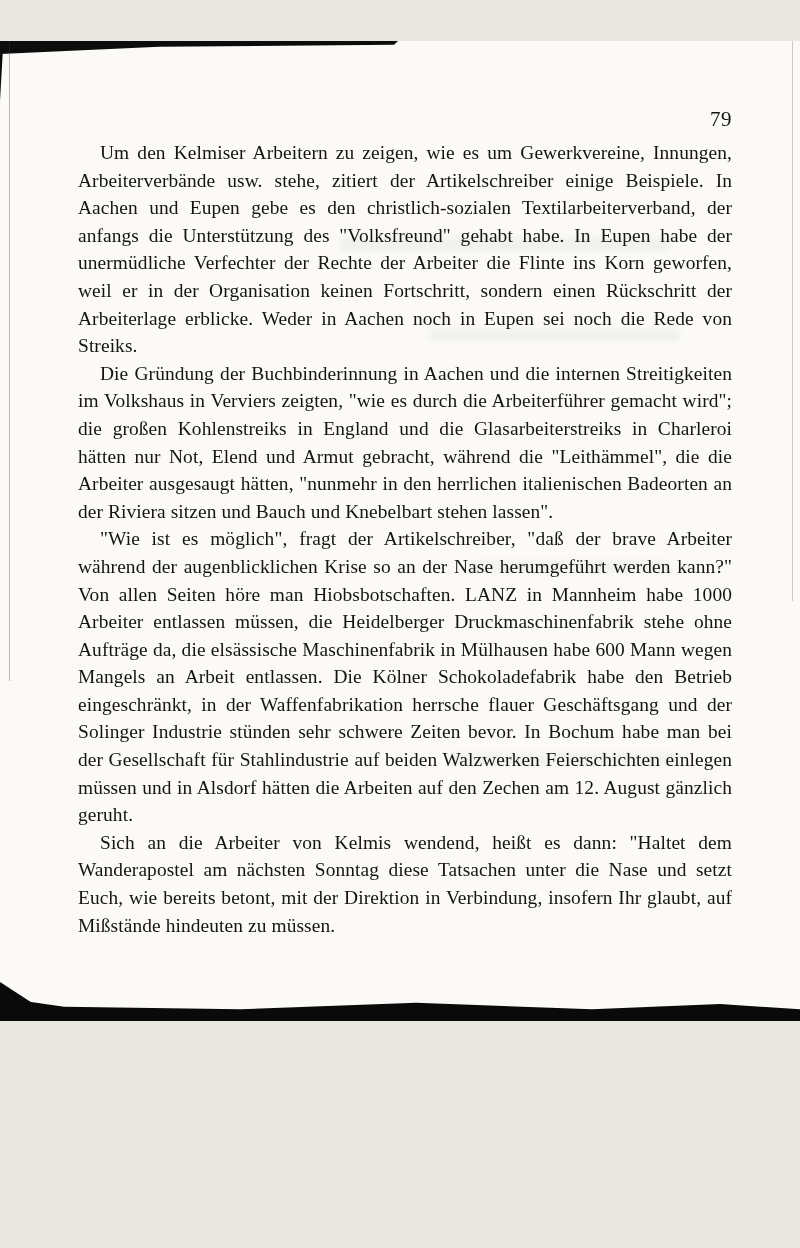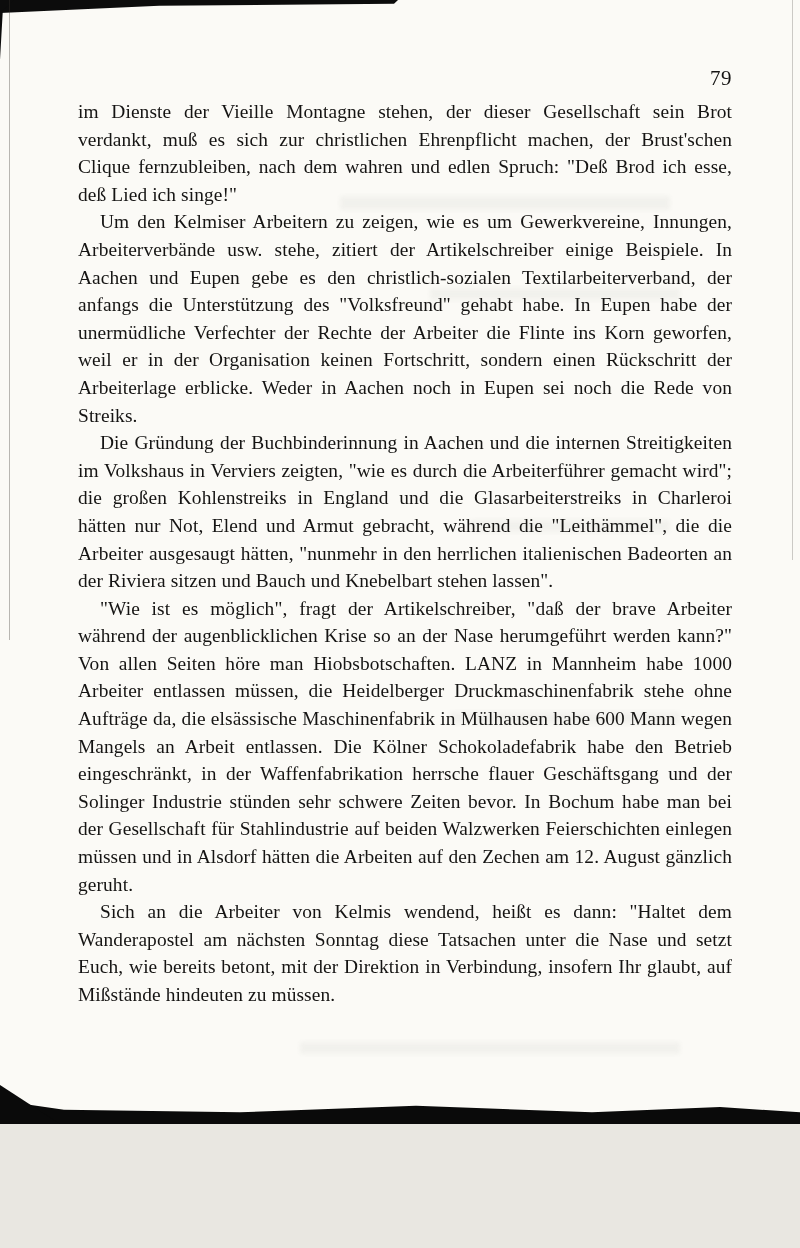--- a/index.html
+++ b/index.html
@@ -6,25 +6,26 @@
     margin: 0;
     padding: 0;
     width: 800px;
     height: 1248px;
     overflow: hidden;
     background: #e9e7e1;
   }
   .scan {
     position: relative;
     width: 800px;
-    height: 1124px;
+    height: 980px;
     background: #fbfaf6;
     overflow: hidden;
     font-family: "Liberation Serif", "DejaVu Serif", serif;
     color: #151413;
+    margin-top: 41px;
   }
   
   .edge-top-wedge {
     position: absolute;
     top: 0; left: 0;
     width: 398px; height: 13px;
     background: #0c0c0c;
     clip-path: polygon(0 0, 100% 0, 99% 28%, 40% 45%, 0 100%);
   }
   .edge-left-sliver {
@@ -117,20 +118,19 @@
   <div class="ghost g2"></div>
   <div class="ghost g3"></div>
   <div class="ghost g4"></div>
   <div class="ghost g5"></div>
   <div class="ghost g6"></div>
   <div class="ghost g7"></div>
 
   <div class="page-number">79</div>
 
   <div class="text-block">
-    <p class="no-indent">im Dienste der Vieille Montagne stehen, der dieser Gesellschaft sein Brot verdankt, muß es sich zur christlichen Ehrenpflicht machen, der Brust'schen Clique fernzubleiben, nach dem wahren und edlen Spruch: "Deß Brod ich esse, deß Lied ich singe!"</p>
     <p>Um den Kelmiser Arbeitern zu zeigen, wie es um Gewerkvereine, Innungen, Arbeiterverbände usw. stehe, zitiert der Artikelschreiber einige Beispiele. In Aachen und Eupen gebe es den christlich-sozialen Textilarbeiterverband, der anfangs die Unterstützung des "Volksfreund" gehabt habe. In Eupen habe der unermüdliche Verfechter der Rechte der Arbeiter die Flinte ins Korn geworfen, weil er in der Organisation keinen Fortschritt, sondern einen Rückschritt der Arbeiterlage erblicke. Weder in Aachen noch in Eupen sei noch die Rede von Streiks.</p>
     <p>Die Gründung der Buchbinderinnung in Aachen und die internen Streitigkeiten im Volkshaus in Verviers zeigten, "wie es durch die Arbeiterführer gemacht wird"; die großen Kohlenstreiks in England und die Glasarbeiterstreiks in Charleroi hätten nur Not, Elend und Armut gebracht, während die "Leithämmel", die die Arbeiter ausgesaugt hätten, "nunmehr in den herrlichen italienischen Badeorten an der Riviera sitzen und Bauch und Knebelbart stehen lassen".</p>
     <p>"Wie ist es möglich", fragt der Artikelschreiber, "daß der brave Arbeiter während der augenblicklichen Krise so an der Nase herumgeführt werden kann?" Von allen Seiten höre man Hiobsbotschaften. LANZ in Mannheim habe 1000 Arbeiter entlassen müssen, die Heidelberger Druckmaschinenfabrik stehe ohne Aufträge da, die elsässische Maschinenfabrik in Mülhausen habe 600 Mann wegen Mangels an Arbeit entlassen. Die Kölner Schokoladefabrik habe den Betrieb eingeschränkt, in der Waffenfabrikation herrsche flauer Geschäftsgang und der Solinger Industrie stünden sehr schwere Zeiten bevor. In Bochum habe man bei der Gesellschaft für Stahlindustrie auf beiden Walzwerken Feierschichten einlegen müssen und in Alsdorf hätten die Arbeiten auf den Zechen am 12. August gänzlich geruht.</p>
     <p>Sich an die Arbeiter von Kelmis wendend, heißt es dann: "Haltet dem Wanderapostel am nächsten Sonntag diese Tatsachen unter die Nase und setzt Euch, wie bereits betont, mit der Direktion in Verbindung, insofern Ihr glaubt, auf Mißstände hindeuten zu müssen.</p>
   </div>
 
 </div>
 
 </body></html>

